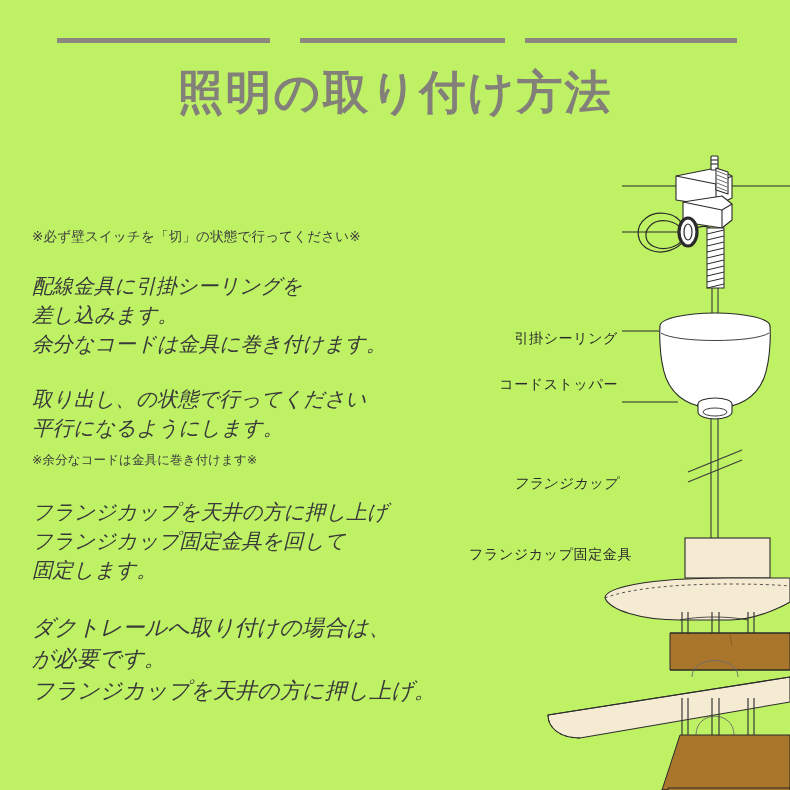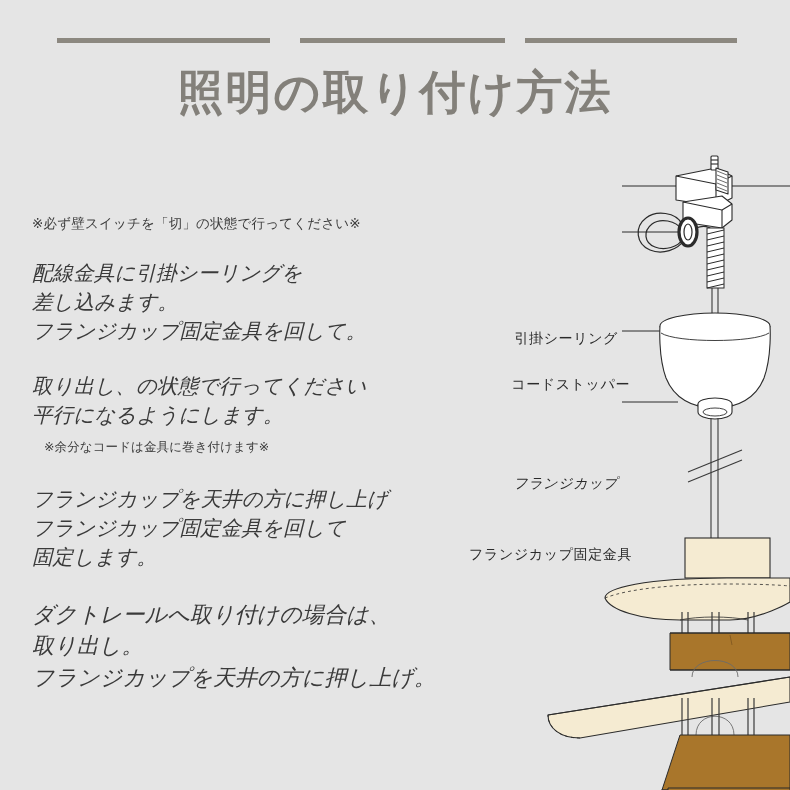--- a/index.html
+++ b/index.html
@@ -12,21 +12,21 @@
     background: #ffffff;
     font-family: "DejaVu Sans", "Liberation Sans", sans-serif;
     overflow: hidden;
     position: relative;
   }
 
   #page {
     position: relative;
     width: 790px;
     height: 790px;
-    background: #e5e5e5;
+    background: #bef264;
   }
 
   
   .rule {
     position: absolute;
     height: 5px;
     background: #8c8880;
     top: 38px;
   }
   .rule-1 { left: 57px;  width: 213px; }
@@ -55,21 +55,21 @@
     top: 212px;
     width: 400px;
     color: #3a3a3a;
   }
 
   .warn-line {
     font-size: 13.5px;
     color: #3c3c3c;
     letter-spacing: 0.2px;
     line-height: 1.3;
-    margin: 3px 0 26px 0;
+    margin: 16px 0 26px 0;
     white-space: nowrap;
   }
 
   .para {
     font-size: 20.5px;
     line-height: 1.42;
     color: #3a3a3a;
     margin: 0 0 26px 0;
     letter-spacing: 0.1px;
   }
@@ -80,21 +80,20 @@
   }
   .para .ln { display: block; white-space: nowrap; font-style: italic; }
 
   .subnote {
     font-size: 12.5px;
     line-height: 1.3;
     color: #3c3c3c;
     letter-spacing: 0.1px;
     white-space: nowrap;
     margin-top: 1px;
-    margin-left: 12px;
   }
 
   
   .diagram {
     position: absolute;
     left: 430px;
     top: 150px;
     width: 360px;
     height: 640px;
   }
@@ -103,21 +102,21 @@
   .lbl {
     position: absolute;
     font-size: 14px;
     color: #2b2b2b;
     letter-spacing: 0.6px;
     white-space: nowrap;
     text-align: right;
     font-family: "DejaVu Sans", "Liberation Sans", sans-serif;
   }
   .lbl-ceiling  { left: 78px;  top: 180px; width: 110px; }
-  .lbl-stopper  { left: 70px;  top: 226px; width: 130px; }
+  .lbl-stopper  { left: 58px;  top: 226px; width: 130px; }
   .lbl-flange   { left: 70px;  top: 325px; width: 118px; font-style: italic; }
   .lbl-bracket  { left: 36px;  top: 396px; width: 166px; }
 </style>
 </head>
 <body>
 
 <div id="page">
 
   <div class="rule rule-1"></div>
   <div class="rule rule-2"></div>
@@ -125,38 +124,38 @@
 
   <div class="page-title">照明の取り付け方法</div>
 
   <div class="instructions">
 
     <p class="warn-line">※必ず壁スイッチを「切」の状態で行ってください※</p>
 
     <div class="para">
       <span class="ln">配線金具に引掛シーリングを</span>
       <span class="ln">差し込みます。</span>
-      <span class="ln">フランジカップ固定金具を回して。</span>
+      <span class="ln">余分なコードは金具に巻き付けます。</span>
     </div>
 
     <div class="para">
       <span class="ln">取り出し、の状態で行ってください</span>
       <span class="ln">平行になるようにします。</span>
       <span class="subnote">※余分なコードは金具に巻き付けます※</span>
     </div>
 
     <div class="para">
       <span class="ln">フランジカップを天井の方に押し上げ</span>
       <span class="ln">フランジカップ固定金具を回して</span>
       <span class="ln">固定します。</span>
     </div>
 
     <div class="para small-block">
       <span class="ln">ダクトレールへ取り付けの場合は、</span>
-      <span class="ln">取り出し。</span>
+      <span class="ln">が必要です。</span>
       <span class="ln">フランジカップを天井の方に押し上げ。</span>
     </div>
 
   </div>
 
   <div class="diagram">
 
     <svg width="360" height="640" viewBox="0 0 360 640">
 
       <line x1="288" y1="36" x2="360" y2="36" stroke="#2b2b2b" stroke-width="1.1"></line>

